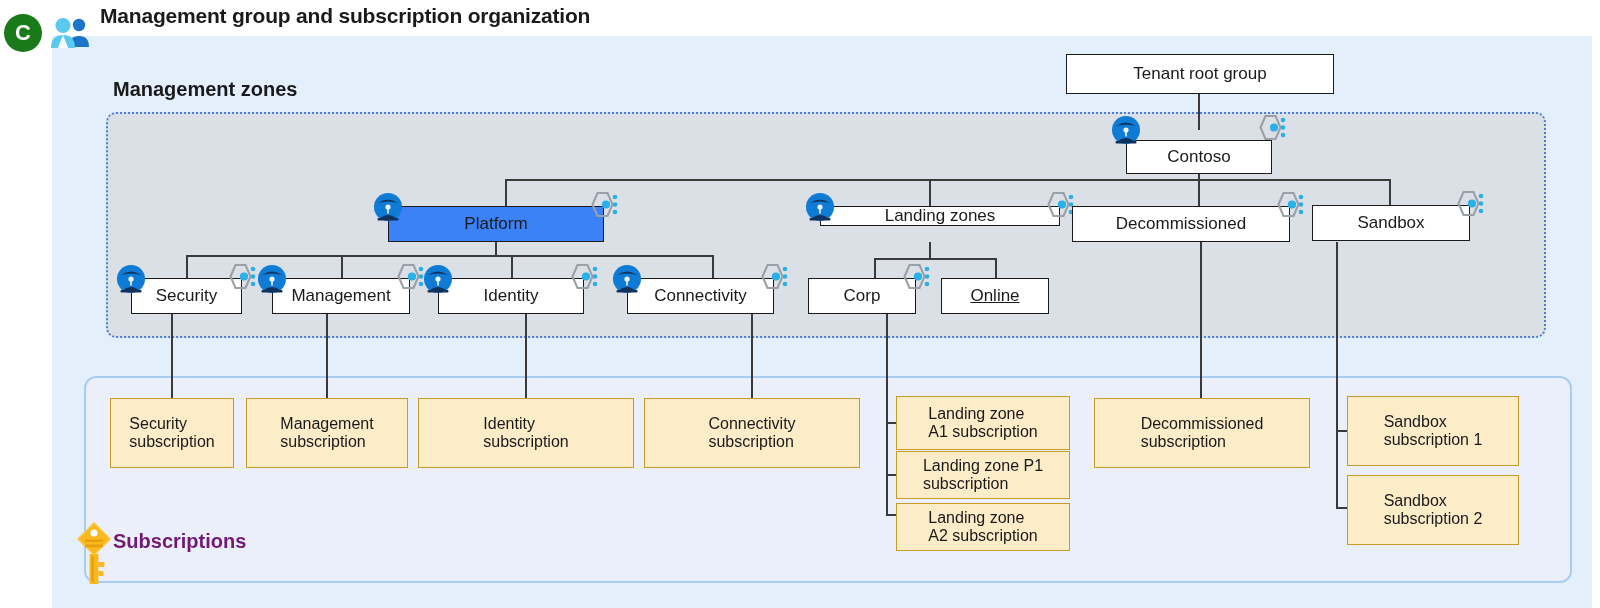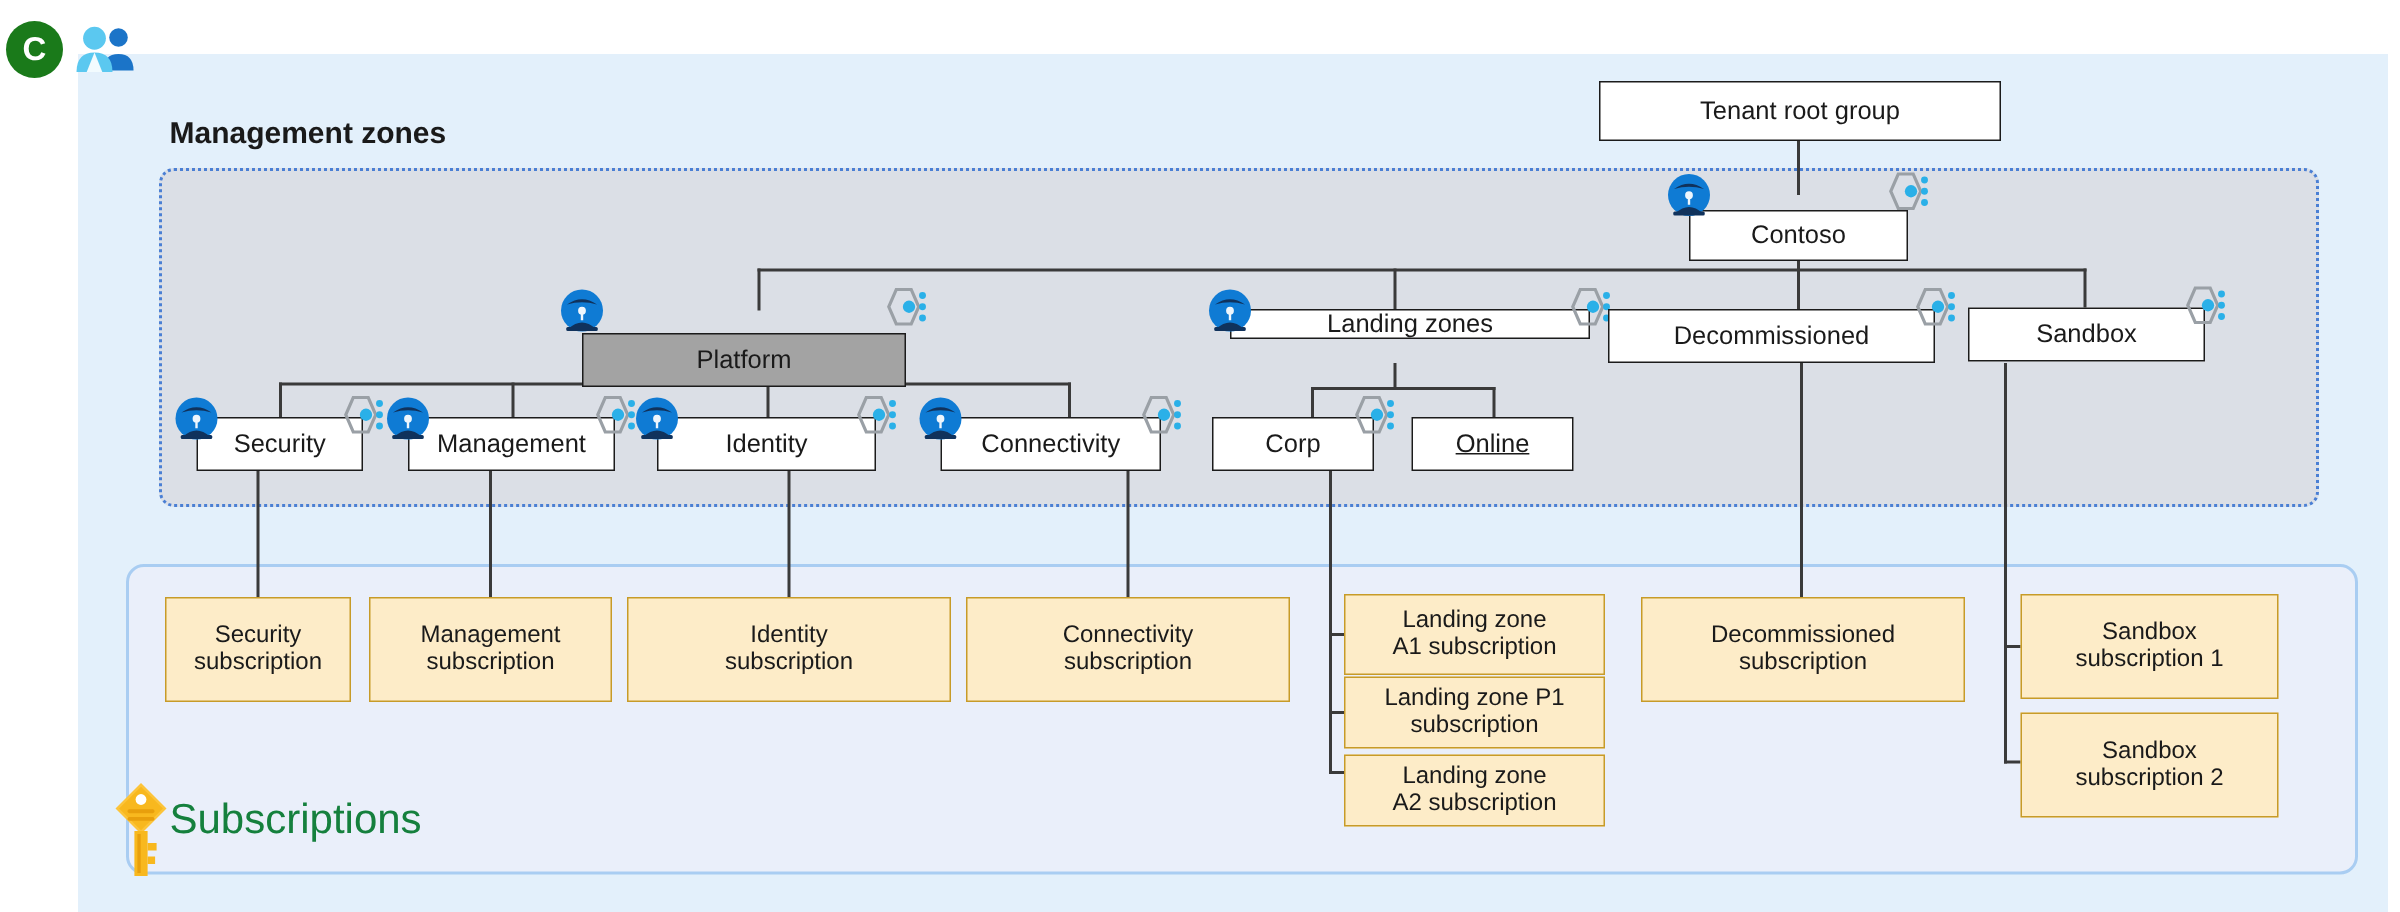--- a/index.html
+++ b/index.html
@@ -18,36 +18,36 @@
 
   
   #people-icon{position:absolute;left:48px;top:16px;width:46px;height:34px;}
 
   
   #outer-panel{position:absolute;left:52px;top:36px;width:1540px;height:572px;
                background:#e3f0fb;}
 
   
   #mg-heading{position:absolute;left:113px;top:78px;font-size:20px;font-weight:bold;color:#1a1a1a;}
-  #subs-heading{position:absolute;left:113px;top:530px;font-size:28px;font-weight:normal;color:#15803d;}
+  #subs-heading{position:absolute;left:113px;top:530px;font-size:20px;font-weight:bold;color:#701a75;}
 
   
   #mg-panel{position:absolute;left:106px;top:112px;width:1440px;height:226px;
             background:#dbdfe6;border:2px dotted #4a7fd4;border-radius:10px;box-sizing:border-box;}
 
   
   #subs-panel{position:absolute;left:84px;top:376px;width:1488px;height:207px;
               background:#eaeffa;border:2px solid #a9cdf2;border-radius:12px;box-sizing:border-box;}
 
   
   #key-icon{position:absolute;left:74px;top:520px;width:40px;height:66px;}
 
   
   .node{position:absolute;box-sizing:border-box;display:flex;align-items:center;
-        justify-content:center;text-align:center;line-height:1.15;}
+        justify-content:center;text-align:left;line-height:1.15;}
   .mgbox{background:#ffffff;border:1.4px solid #1b1b1b;font-size:17px;color:#1a1a1a;}
   .subbox{background:#fdecc8;border:1.6px solid #c79b28;font-size:16px;color:#1a1a1a;}
 
   
   .ln{position:absolute;background:#3a3a3a;}
   .lnv{width:2.4px;}
   .lnh{height:2.4px;}
 
   
   .ic{position:absolute;}
@@ -65,20 +65,21 @@
   <div id="c-badge">C</div>
   <div id="people-icon">
     <svg width="46" height="34" viewBox="0 0 46 34">
       <circle cx="31" cy="9" r="6.2" fill="#1b74c8"></circle>
       <path d="M21 31 q0-11 10-11 q10 0 10 11 z" fill="#1b74c8"></path>
       <circle cx="15" cy="9.5" r="7.6" fill="#5bc8f0"></circle>
       <path d="M3 32 q0-13 12-13 q12 0 12 13 z" fill="#5bc8f0"></path>
       <path d="M15 19 l5.2 13 h-10.4 z" fill="#ffffff" opacity="0.92"></path>
     </svg>
   </div>
+  <div id="page-title">Management group and subscription organization</div>
 </div>
 
 <div id="mg-heading">Management zones</div>
 <div id="subs-heading">Subscriptions</div>
 
 <div id="key-icon">
   <svg width="40" height="66" viewBox="0 0 40 66">
     <path d="M20 2 L37 19 L20 36 L3 19 Z" fill="#fcc43a"></path>
     <path d="M20 4.5 L34.6 19 L20 33.5 L5.4 19 Z" fill="#f8b81e"></path>
     <circle cx="20" cy="13" r="3.6" fill="#ffffff"></circle>
@@ -142,21 +143,21 @@
     </div>
     <div class="ic" style="left: 1255px; top: 113px;">
       <svg width="34" height="30" viewBox="0 0 34 30">
         <path d="M10.5 3 L20.5 3 L25.5 14.5 L20.5 26 L10.5 26 L5.5 14.5 Z" fill="none" stroke="#9aa0a6" stroke-width="2.1"></path>
         <circle cx="19" cy="14.5" r="4.1" fill="#2ab0e8"></circle>
         <circle cx="28" cy="7" r="2.3" fill="#2ab0e8"></circle>
         <circle cx="28" cy="14.5" r="2.3" fill="#2ab0e8"></circle>
         <circle cx="28" cy="22" r="2.3" fill="#2ab0e8"></circle>
       </svg>
     </div>
-    <div class="node mgbox" style="left: 388px; top: 206px; width: 216px; height: 36px; background: #a3a3a3; border-color: rgb(27, 27, 27); margin-top: 16px;">
+    <div class="node mgbox" style="left: 388px; top: 206px; width: 216px; height: 36px; background: #3b82f6; border-color: rgb(27, 27, 27);">
       <span>Platform</span>
     </div>
     <div class="ic" style="left: 371px; top: 190px;">
       <svg width="34" height="34" viewBox="0 0 34 34">
         <circle cx="17" cy="17" r="14" fill="#0f7bd4"></circle>
         <path d="M7 13 q10 -7 20 0 q-10 -3 -20 0 z" fill="#10325c"></path>
         <path d="M17 14.5 a2.6 2.6 0 1 1 0 5.2 a2.6 2.6 0 0 1 0 -5.2 z" fill="#eef6fd"></path>
         <rect x="16.2" y="18.5" width="1.6" height="5" fill="#eef6fd"></rect>
         <path d="M8 29 q9 -8 18 0 z" fill="#10325c"></path>
         <rect x="6.5" y="28" width="21" height="2.6" rx="1" fill="#10325c"></rect>

